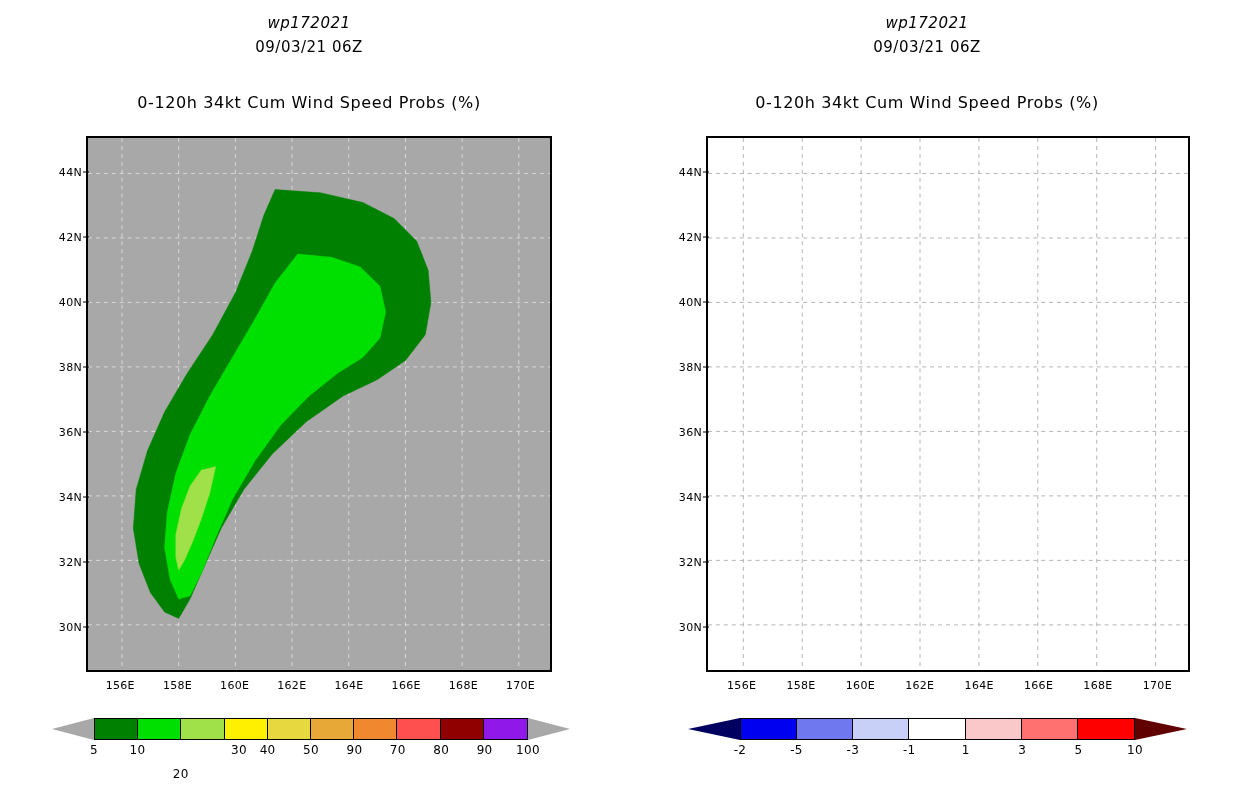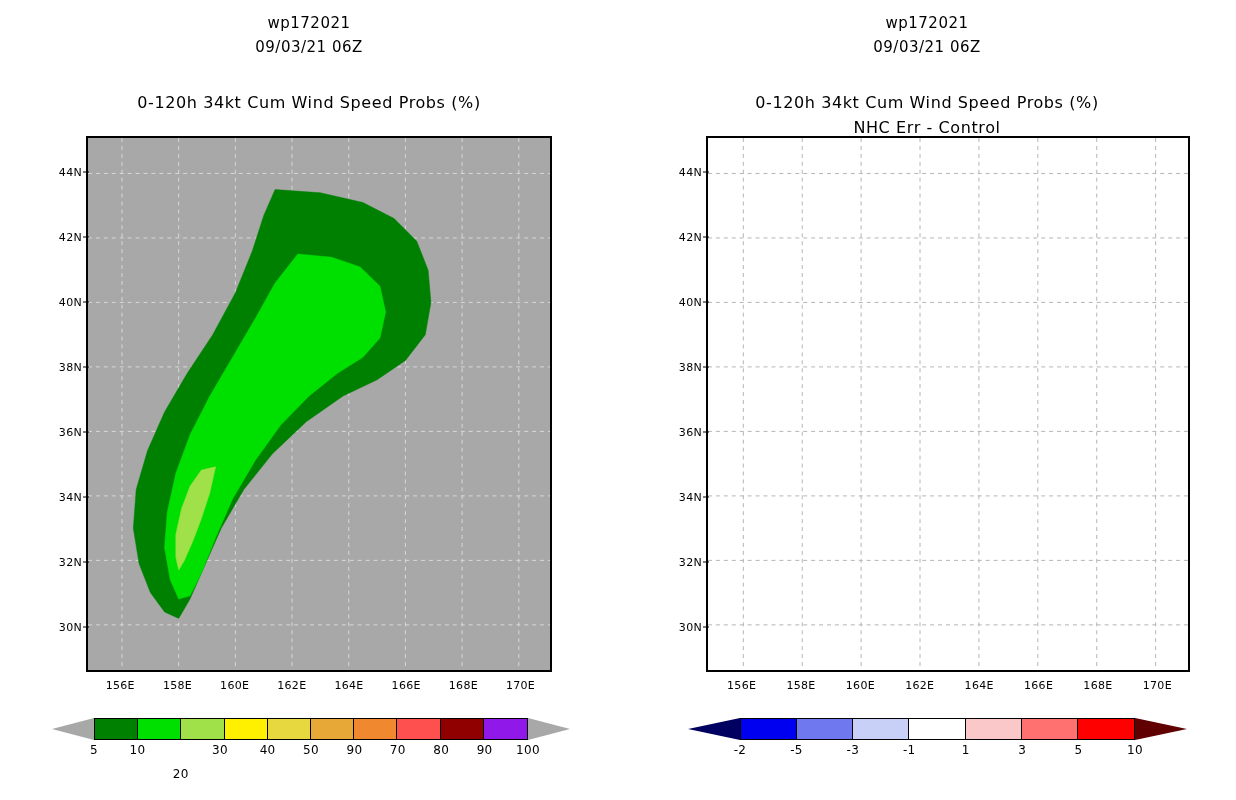--- a/index.html
+++ b/index.html
@@ -23,21 +23,21 @@
   #panel-left  { left: 0; }
   #panel-right { left: 618px; }
 
   .titleblock {
     position: absolute;
     left: 0;
     width: 618px;
     text-align: center;
     color: #000000;
   }
-  .title-storm { top: 14px;  font-size: 15px; letter-spacing: 0.5px; }
+  .title-storm { top: 14px;  font-size: 15px; letter-spacing: 0.5px; font-style: italic; }
   .title-date  { top: 38px;  font-size: 15px; letter-spacing: 0.5px; }
   .title-main  { top: 93px;  font-size: 16px; letter-spacing: 0.6px; }
   .title-sub   { top: 118px; font-size: 16px; letter-spacing: 0.6px; }
 
   .plotwrap {
     position: absolute;
     left: 86px;
     top: 136px;
     width: 466px;
     height: 536px;
@@ -202,38 +202,37 @@
         <div class="cbar-cell" style="background: rgb(240, 136, 48); width: 10%;"></div>
         <div class="cbar-cell" style="background: rgb(255, 80, 80); width: 10%;"></div>
         <div class="cbar-cell" style="background: rgb(144, 0, 0); width: 10%;"></div>
         <div class="cbar-cell" style="background: rgb(144, 24, 232); width: 10%;"></div>
       </div>
     <div class="cbar-arrow" id="cbar-left-hi" style="left: 476px; border-top: 11px solid transparent; border-bottom: 11px solid transparent; border-left: 42px solid rgb(168, 168, 168);"></div>
     <div class="cbar-labels" id="cbar-left-labels" style="left: 42px; top: 25px; width: 434px;">
         <div class="cbar-label" style="left: 0px;">5</div>
         <div class="cbar-label" style="left: 43.4px;">10</div>
         <div class="cbar-label" style="left: 86.8px; margin-top: 24px;">20</div>
-        <div class="cbar-label" style="left: 126px;">30</div>
+        <div class="cbar-label" style="left: 145px;">30</div>
         <div class="cbar-label" style="left: 173.6px;">40</div>
         <div class="cbar-label" style="left: 217px;">50</div>
         <div class="cbar-label" style="left: 260.4px;">90</div>
         <div class="cbar-label" style="left: 303.8px;">70</div>
         <div class="cbar-label" style="left: 347.2px;">80</div>
         <div class="cbar-label" style="left: 390.6px;">90</div>
         <div class="cbar-label" style="left: 434px;">100</div>
       </div>
   </div>
 </div>
 
 <div class="panel" id="panel-right">
 
   <div class="titleblock title-storm">wp172021</div>
   <div class="titleblock title-date">09/03/21 06Z</div>
   <div class="titleblock title-main">0-120h 34kt Cum Wind Speed Probs (%)</div>
-  <div class="titleblock title-sub">NHC Err - Control</div>
 
   <div class="plotwrap right">
     <div class="plotframe plotbg-white">
       <svg class="gridsvg" id="grid-right" preserveAspectRatio="none" viewBox="0 0 484 536">
           <line x1="0" x2="484" y1="35.73333333333338" y2="35.73333333333338" stroke="#b4b4b4" stroke-width="1" stroke-dasharray="4 4"></line>
           <line x1="0" x2="484" y1="100.70303030303036" y2="100.70303030303036" stroke="#b4b4b4" stroke-width="1" stroke-dasharray="4 4"></line>
           <line x1="0" x2="484" y1="165.67272727272731" y2="165.67272727272731" stroke="#b4b4b4" stroke-width="1" stroke-dasharray="4 4"></line>
           <line x1="0" x2="484" y1="230.6424242424243" y2="230.6424242424243" stroke="#b4b4b4" stroke-width="1" stroke-dasharray="4 4"></line>
           <line x1="0" x2="484" y1="295.6121212121213" y2="295.6121212121213" stroke="#b4b4b4" stroke-width="1" stroke-dasharray="4 4"></line>
           <line x1="0" x2="484" y1="360.5818181818182" y2="360.5818181818182" stroke="#b4b4b4" stroke-width="1" stroke-dasharray="4 4"></line>

